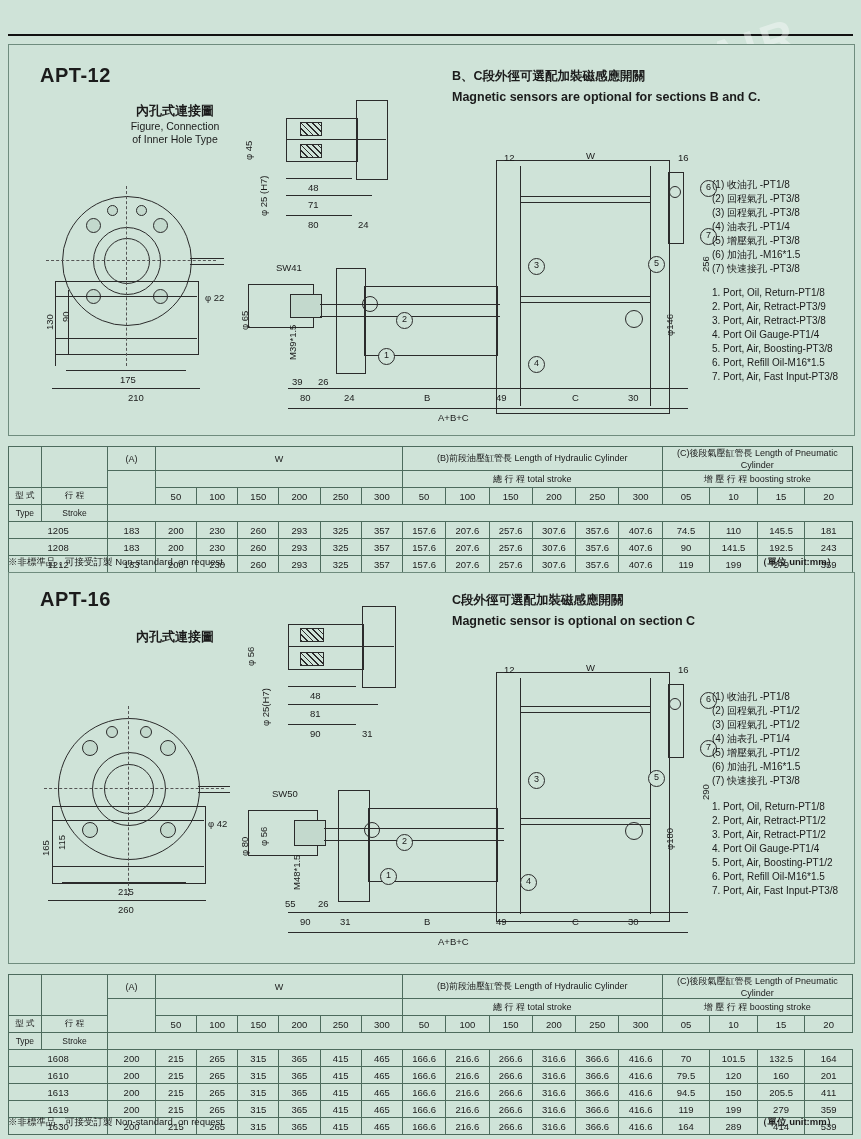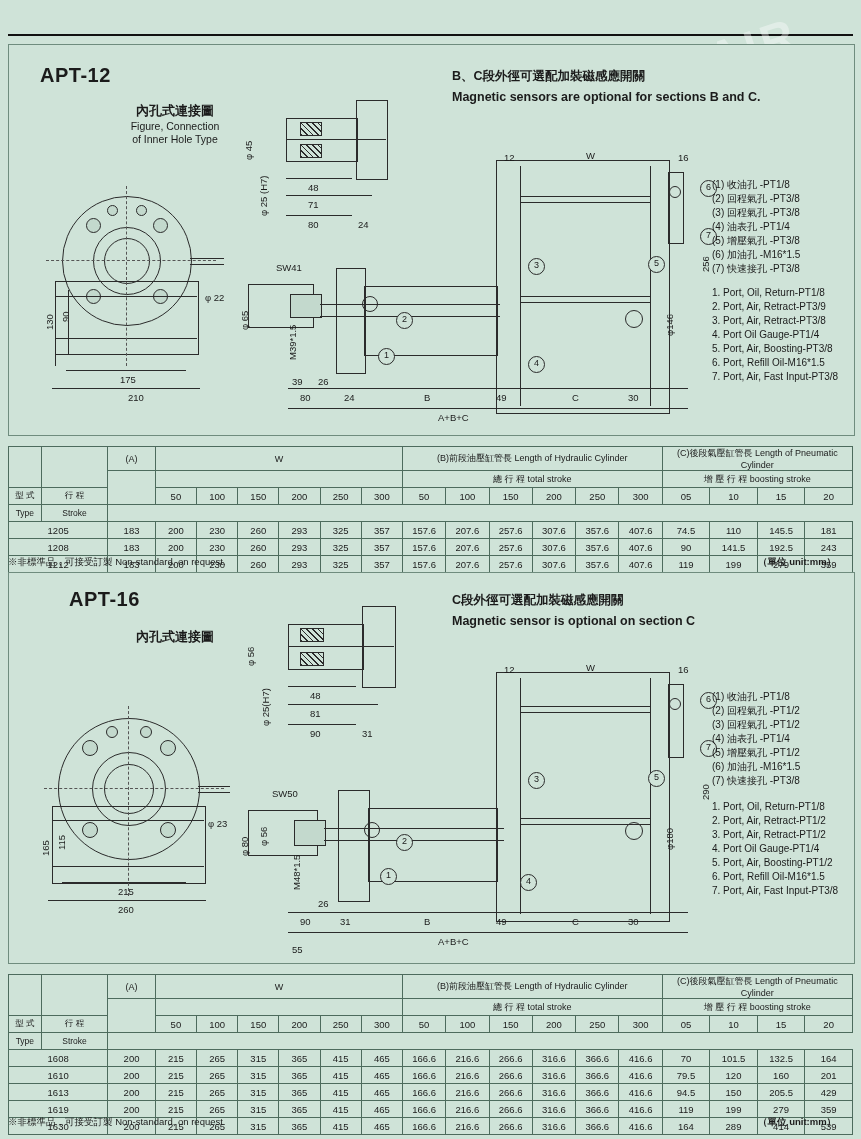--- a/index.html
+++ b/index.html
@@ -302,21 +302,21 @@
       <td>359</td>
     </tr>
   </tbody>
     </table>
 
   <div class="t-note" style="left:8px;top:556px;">※非標準品，可接受訂製 Non-standard, on request.</div>
   <div class="t-unit" style="left:758px;top:556px;">（單位 unit:mm）</div>
 
   <div class="sec sec2"></div>
 
-  <div class="sec-title" style="left:40px;top:588px;margin-left:29px;">APT-16</div>
+  <div class="sec-title" style="left:40px;top:588px;">APT-16</div>
   <div class="note-cn" style="left:452px;top:592px;">C段外徑可選配加裝磁感應開關</div>
   <div class="note-en" style="left:452px;top:614px;">Magnetic sensor is optional on section C</div>
 
   <div class="sub-cn" style="left:105px;top:628px;width:140px;">內孔式連接圖</div>
 
   <div class="circ" style="left:58px;top:718px;width:140px;height:140px;"></div>
   <div class="circ" style="left:92px;top:752px;width:72px;height:72px;"></div>
   <div class="circ" style="left:104px;top:764px;width:48px;height:48px;"></div>
   <div class="circf" style="left:82px;top:740px;width:14px;height:14px;"></div>
   <div class="circf" style="left:160px;top:740px;width:14px;height:14px;"></div>
@@ -325,21 +325,21 @@
   <div class="circf" style="left:106px;top:726px;width:10px;height:10px;"></div>
   <div class="circf" style="left:140px;top:726px;width:10px;height:10px;"></div>
   <div class="box" style="left:52px;top:806px;width:152px;height:76px;"></div>
   <div class="dl h" style="left:52px;top:820px;width:152px;"></div>
   <div class="dl h" style="left:52px;top:866px;width:152px;"></div>
   <div class="dash" style="left:44px;top:788px;width:180px;"></div>
   <div class="dashv" style="left:128px;top:706px;height:190px;"></div>
   <div class="dl h" style="left:198px;top:786px;width:32px;"></div>
   <div class="dl h" style="left:198px;top:792px;width:32px;"></div>
 
-  <div class="lbl" style="left:208px;top:818px;">φ 23</div>
+  <div class="lbl" style="left:208px;top:818px;">φ 42</div>
   <div class="lbl rot" style="left:40px;top:856px;">165</div>
   <div class="lbl rot" style="left:56px;top:850px;">115</div>
   <div class="lbl" style="left:118px;top:886px;">215</div>
   <div class="lbl" style="left:118px;top:904px;">260</div>
   <div class="dl h" style="left:62px;top:882px;width:124px;"></div>
   <div class="dl h" style="left:48px;top:900px;width:158px;"></div>
 
   <div class="lbl" style="left:249px;top:602px;"></div>
   <div class="lbl" style="left:302px;top:608px;"></div>
   <div class="box" style="left:288px;top:624px;width:74px;height:44px;"></div>
@@ -387,21 +387,21 @@
   <div class="lbl rot" style="left:664px;top:850px;">φ180</div>
 
   <div class="cnum" style="left:528px;top:772px;">3</div>
   <div class="cnum" style="left:396px;top:834px;">2</div>
   <div class="cnum" style="left:380px;top:868px;">1</div>
   <div class="cnum" style="left:520px;top:874px;">4</div>
   <div class="cnum" style="left:648px;top:770px;">5</div>
   <div class="cnum" style="left:700px;top:692px;">6</div>
   <div class="cnum" style="left:700px;top:740px;">7</div>
 
-  <div class="lbl" style="left:292px;top:898px;margin-top:46px;">55</div>
+  <div class="lbl" style="left:285px;top:898px;">55</div>
   <div class="lbl" style="left:318px;top:898px;">26</div>
   <div class="lbl" style="left:300px;top:916px;">90</div>
   <div class="lbl" style="left:340px;top:916px;">31</div>
   <div class="lbl" style="left:424px;top:916px;">B</div>
   <div class="lbl" style="left:496px;top:916px;">49</div>
   <div class="lbl" style="left:572px;top:916px;">C</div>
   <div class="lbl" style="left:628px;top:916px;">30</div>
   <div class="lbl" style="left:438px;top:936px;">A+B+C</div>
   <div class="dl h" style="left:288px;top:912px;width:400px;"></div>
   <div class="dl h" style="left:288px;top:932px;width:400px;"></div>
@@ -517,21 +517,21 @@
       <td>465</td>
       <td>166.6</td>
       <td>216.6</td>
       <td>266.6</td>
       <td>316.6</td>
       <td>366.6</td>
       <td>416.6</td>
       <td>94.5</td>
       <td>150</td>
       <td>205.5</td>
-      <td>429</td>
+      <td>411</td>
     </tr>
     <tr>
       <td colspan="2">1619</td>
       <td>200</td>
       <td>215</td>
       <td>265</td>
       <td>315</td>
       <td>365</td>
       <td>415</td>
       <td>465</td>

